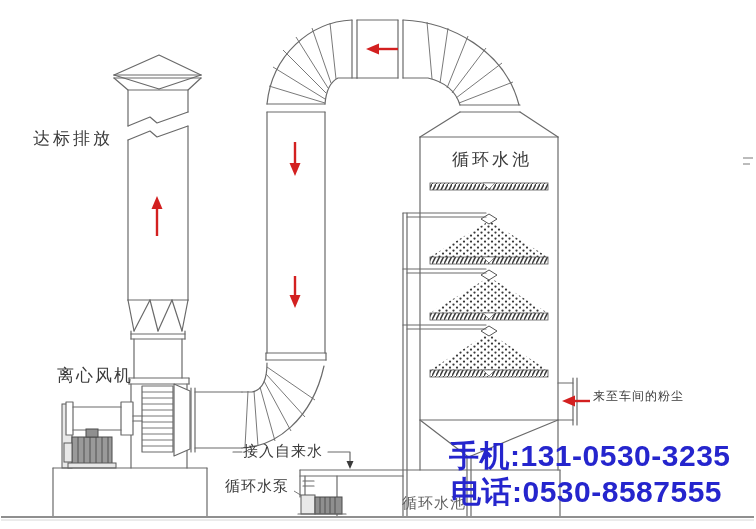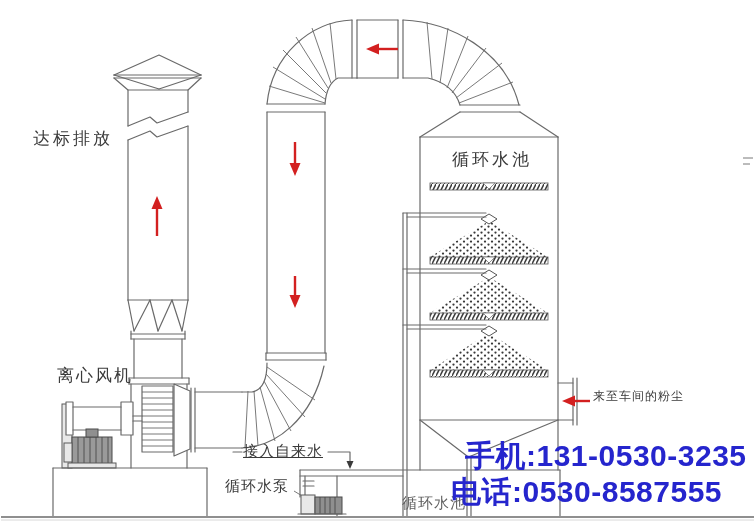--- a/index.html
+++ b/index.html
@@ -310,21 +310,21 @@
 
   <g>
     <line class="thin" x1="743" y1="158" x2="753" y2="158"></line>
     <line class="thin" x1="743" y1="164" x2="750" y2="164"></line>
   </g>
 </svg>
 
 <div class="lbl lbl-17" style="left:33px;top:130px;">达标排放</div>
 <div class="lbl lbl-17" style="left:57px;top:367px;letter-spacing:2px;">离心风机</div>
 <div class="lbl lbl-17" style="left:452px;top:151px;">循环水池</div>
-<div class="lbl lbl-15" style="left:243px;top:443px;text-decoration:underline;">接入自来水</div>
+<div class="lbl lbl-15" style="left:243px;top:443px;">接入自来水</div>
 <div class="lbl lbl-15" style="left:225px;top:478px;">循环水泵</div>
 <div class="lbl lbl-15 pool-lbl" style="left:402px;top:495px;">循环水池</div>
 <div class="lbl lbl-16" style="left:593px;top:390px;">来至车间的粉尘</div>
 
-<div class="phone" style="left:449px;top:436px;margin-left:16px;">手机:131-0530-3235</div>
+<div class="phone" style="left:449px;top:436px;">手机:131-0530-3235</div>
 <div class="phone" style="left:451px;top:472px;">电话:0530-8587555</div>
 
 </div>
 
 </body></html>

